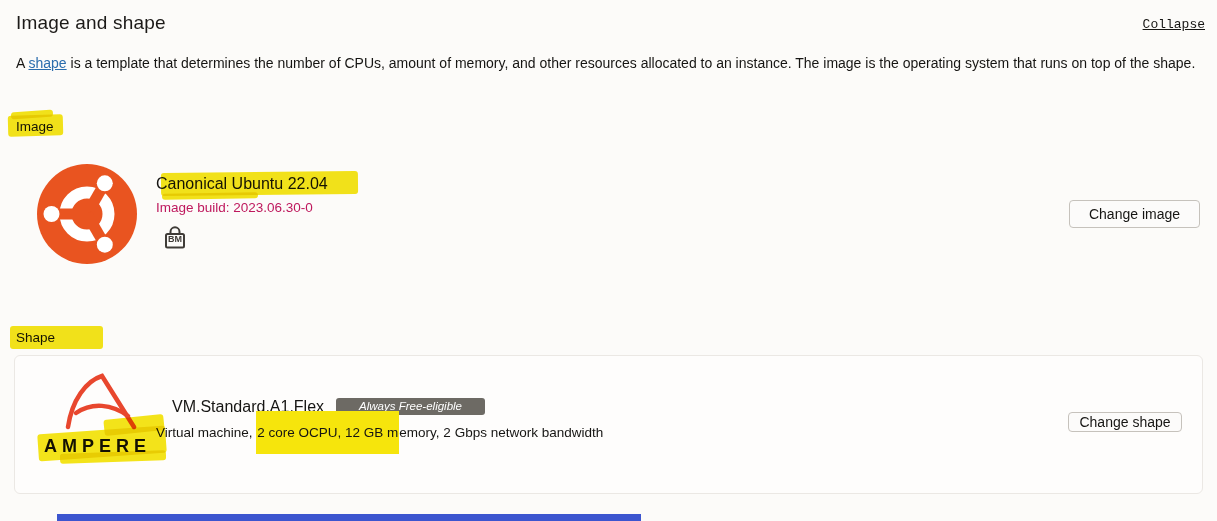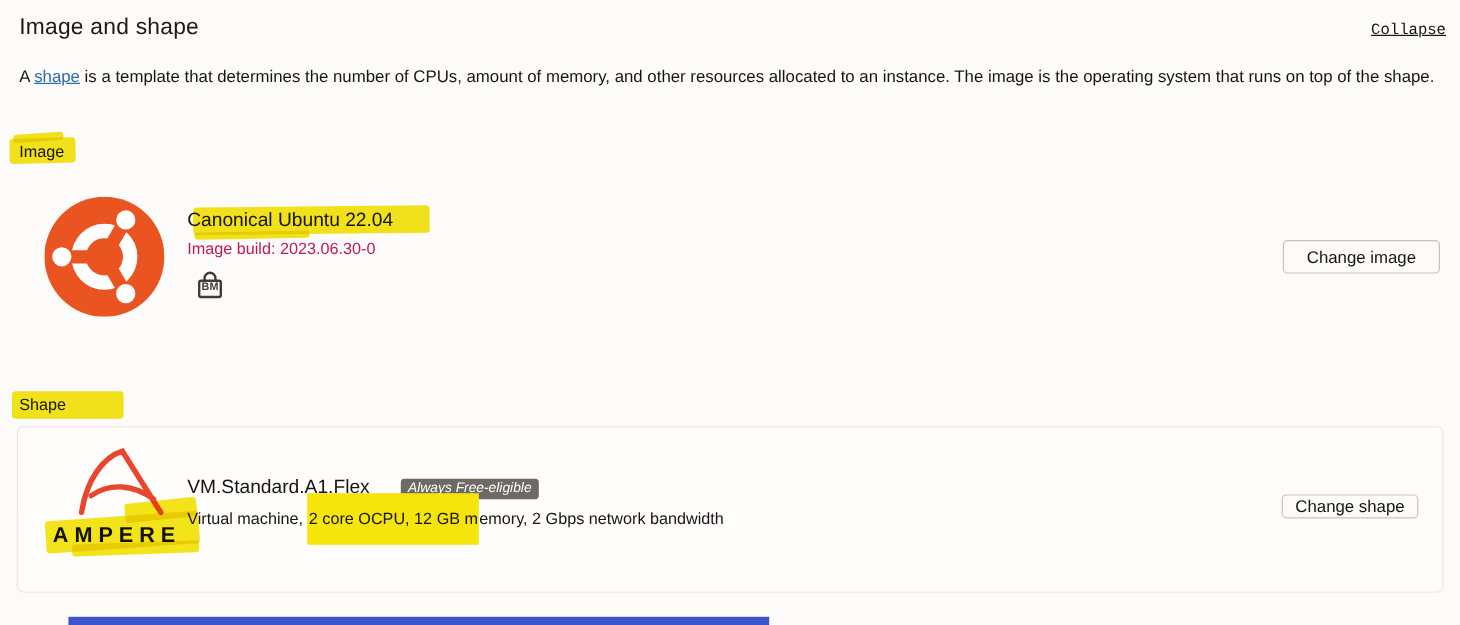--- a/index.html
+++ b/index.html
@@ -50,24 +50,24 @@
   .btn-change-image { left:1069px; top:200px; width:131px; height:28px; }
   .btn-change-shape { left:1068px; top:412px; width:114px; height:20px; }
 
   .shape-card { left:14px; top:355px; width:1189px; height:139px;
                 background:#fefdfc; border:1px solid #ebe8e4; border-radius:6px; }
 
   .ampere-a { left:62px; top:370px; width:78px; height:60px; }
   .ampere-word { left:44px; top:436px; font-size:18px; font-weight:bold; letter-spacing:5px;
                  color:#14120f; z-index:2; }
 
-  .shape-title-row { left:156px; top:398px; display:flex; align-items:center; gap:26px; }
+  .shape-title-row { left:172px; top:398px; display:flex; align-items:flex-start; gap:12px; }
   .shape-name { font-size:16px; color:#161513; }
   .free-badge { background:#6d6a64; color:#ffffff; font-size:11.5px; font-style:italic;
-                padding:2px 6px 3px; border-radius:3px; white-space:nowrap; }
+                padding:2px 23px 3px; border-radius:3px; white-space:nowrap; }
 
   .shape-desc { left:156px; top:425px; font-size:13.5px; color:#161513; }
   .inline-hl { background:#f6e50c; padding:14px 1px; }
 
   .blue-bar { left:57px; top:514px; width:584px; height:7px; background:#3c55cf; }
 </style>
 </head>
 <body>
 
 <div id="stage">

